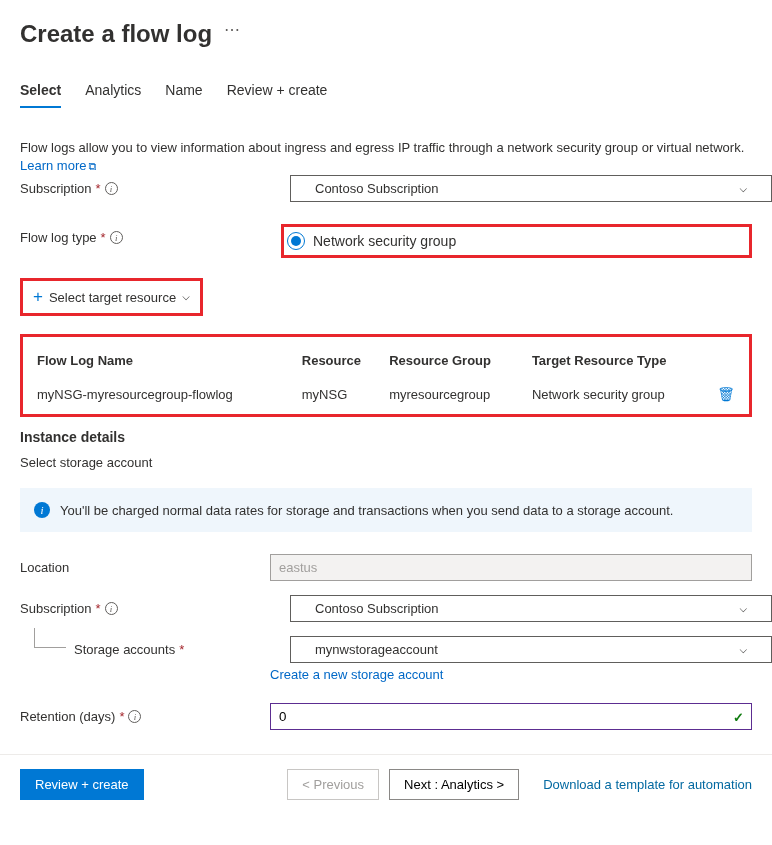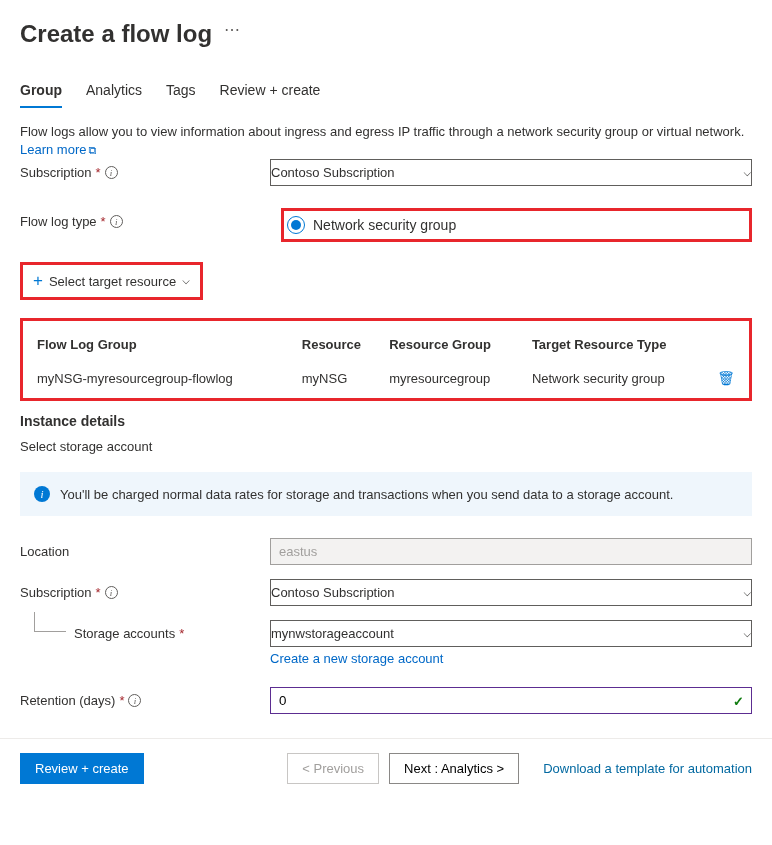--- a/index.html
+++ b/index.html
@@ -17,37 +17,37 @@
   .ellipsis { font-size: 16px; color: #605e5c; cursor: pointer; }
   .tabs { display: flex; gap: 24px; margin-top: 34px; border-bottom: 1px solid transparent; }
   .tab {
     padding-bottom: 8px;
     font-size: 14px;
     color: #323130;
     cursor: pointer;
     border-bottom: 2px solid transparent;
   }
   .tab.selected { font-weight: 600; border-bottom-color: #0078d4; }
-  .intro { margin-top: 14px; line-height: 1.4; }
+  .intro { margin-top: 30px; line-height: 1.4; }
   .learn-link { color: #0068c7; text-decoration: none; }
   .ext-icon { font-size: 11px; margin-left: 2px; }
   h3 { font-size: 14px; font-weight: 600; margin: 14px 0 10px 0; }
   .field-row { display: flex; align-items: center; margin-bottom: 14px; }
   .field-label { width: 250px; flex-shrink: 0; display: flex; align-items: center; }
   .req { color: #a4262c; margin: 0 4px; }
   .info-icon {
     display: inline-flex; width: 13px; height: 13px; border: 1px solid #605e5c;
     border-radius: 50%; font-size: 9px; align-items: center; justify-content: center;
     color: #605e5c; font-style: italic; font-family: Georgia, serif; cursor: pointer;
   }
   .field-control { flex: 1; }
   .select {
-    width: 100%; border: 1px solid #605e5c; padding: 5px 0;
+    width: 100%; border: 1px solid #605e5c; padding: 5px 24px;
     display: flex; justify-content: space-between; align-items: center;
-    background: #fff; cursor: pointer;
+    background: #fff; cursor: pointer; margin-left: 20px;
   }
   .chevron { font-size: 10px; color: #323130; }
   .radio-group { display: flex; flex-direction: column; gap: 8px; }
   .radio-highlight { border: 3px solid #e8262c; padding: 3px 20px 3px 3px; display: inline-flex; }
   .radio-row { display: flex; align-items: center; gap: 8px; padding: 2px 0; font-size: 14px; cursor: pointer; }
   .radio-outer {
     width: 18px; height: 18px; border: 1px solid #323130; border-radius: 50%;
     display: flex; align-items: center; justify-content: center;
   }
   .radio-outer.sel { border-color: #0078d4; }
@@ -110,23 +110,23 @@
 <body>
 
 <div class="page">
 
   <div class="header">
     <h1>Create a flow log</h1>
     <span class="ellipsis">⋯</span>
   </div>
 
   <div class="tabs">
-    <div class="tab selected">Group</div>
+    <div class="tab selected">Select</div>
     <div class="tab">Analytics</div>
-    <div class="tab">Tags</div>
+    <div class="tab">Name</div>
     <div class="tab">Review + create</div>
   </div>
 
   <div class="intro">
     <span>Flow logs allow you to view information about ingress and egress IP traffic through a network security group or virtual network.</span><br>
     <a href="#" class="learn-link"><span>Learn more</span><span class="ext-icon">⧉</span></a>
   </div>
 
 
   <div class="field-row">
@@ -168,21 +168,21 @@
       <span class="plus">+</span>
       <span>Select target resource</span>
       <span class="chevron">⌵</span>
     </span>
   </div>
 
   <div class="table-wrap">
     <table class="table">
       <thead>
         <tr>
-          <th>Flow Log Group</th>
+          <th>Flow Log Name</th>
           <th>Resource</th>
           <th>Resource Group</th>
           <th>Target Resource Type</th>
           <th style="width:22px;"></th>
         </tr>
       </thead>
       <tbody>
         <tr>
           <td>myNSG-myresourcegroup-flowlog</td>
           <td>myNSG</td>

